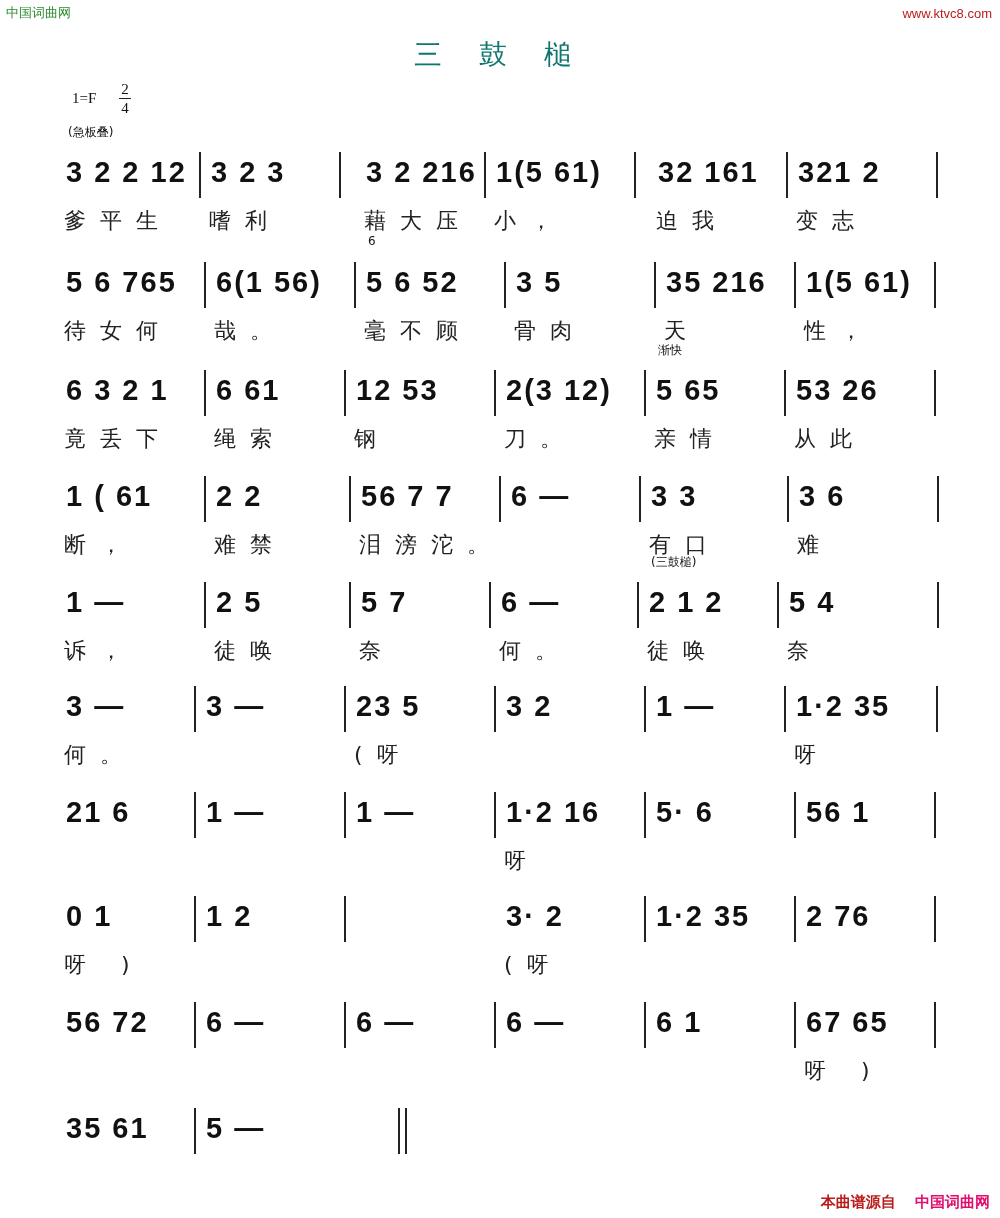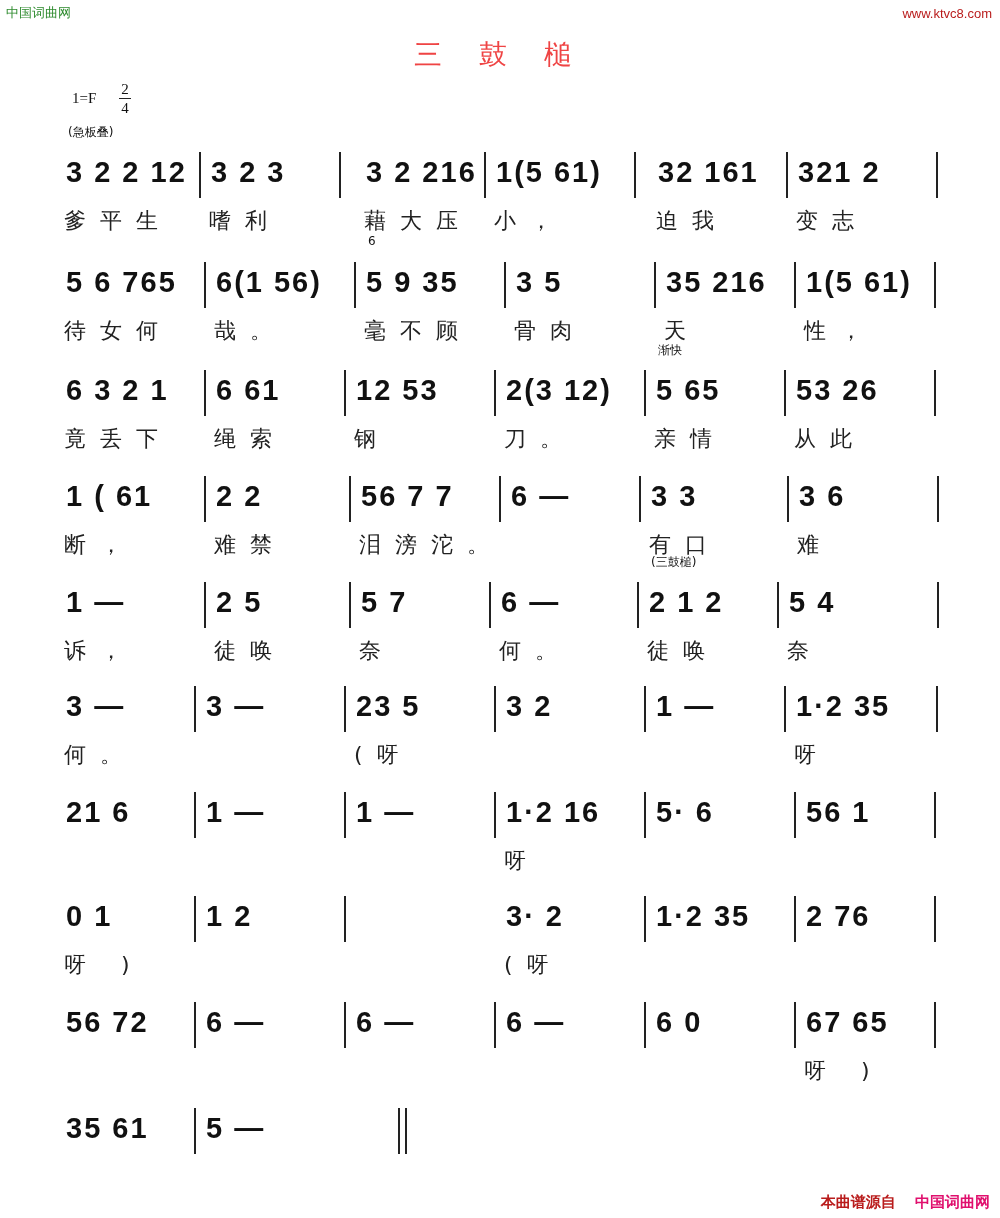--- a/index.html
+++ b/index.html
@@ -3,21 +3,21 @@
 <meta charset="utf-8">
 <style>
   html, body { margin:0; padding:0; }
   body {
     width:1000px; height:1218px; position:relative; overflow:hidden;
     background:#ffffff; color:#111;
     font-family:"DejaVu Sans", sans-serif;
   }
   .wm-left { position:absolute; left:6px; top:4px; font-size:13px; color:#2e8b2e; }
   .wm-right { position:absolute; right:8px; top:6px; font-size:13px; color:#b91c1c; font-family:"Liberation Sans", sans-serif; }
-  .title { position:absolute; left:0; width:1000px; top:36px; text-align:center; font-size:28px; letter-spacing:14px; color:#ef4444; font-family:"DejaVu Serif", serif; }
+  .title { position:absolute; left:0; width:1000px; top:36px; text-align:center; font-size:28px; letter-spacing:14px; color:#0f766e; font-family:"DejaVu Serif", serif; }
   .key { position:absolute; left:72px; top:90px; font-size:15px; font-family:"Liberation Serif", serif; }
   .ts { position:absolute; left:118px; top:80px; width:14px; text-align:center; font-family:"Liberation Serif", serif; font-size:15px; line-height:18px; }
   .ts .line { border-top:1px solid #222; margin:0 1px; }
   .row { position:absolute; left:58px; width:890px; height:100px; }
   .measure { position:absolute; top:0; height:100px; }
   .bar { position:absolute; top:14px; width:2px; height:46px; background:#222; }
   .notes { position:absolute; top:18px; left:8px; white-space:nowrap; font-family:"Liberation Sans", sans-serif; font-weight:bold; font-size:29px; letter-spacing:2px; }
   .lyrics { position:absolute; top:68px; left:6px; white-space:nowrap; font-size:22px; letter-spacing:14px; font-family:"DejaVu Sans", sans-serif; color:#222; }
   .anno { position:absolute; top:-14px; left:10px; font-size:12px; white-space:nowrap; }
   .final { position:absolute; width:5px; border-left:2px solid #222; border-right:2px solid #222; height:46px; top:14px; }
@@ -79,21 +79,21 @@
         <div class="lyrics">待女何</div>
         <div class="bar" style="left: 146px;"></div>
       </div>
       <div class="measure" style="left: 150px; width: 150px;">
         <div class="notes">6(1 56)</div>
         <div class="lyrics">哉。</div>
         <div class="bar" style="left: 146px;"></div>
       </div>
       <div class="measure" style="left: 300px; width: 150px;">
         <div class="anno">6</div>
-        <div class="notes">5 9 35</div>
+        <div class="notes">5 6 52</div>
         <div class="lyrics">毫不顾</div>
         <div class="bar" style="left: 146px;"></div>
       </div>
       <div class="measure" style="left: 450px; width: 150px;">
         <div class="notes">3 5</div>
         <div class="lyrics">骨肉</div>
         <div class="bar" style="left: 146px;"></div>
       </div>
       <div class="measure" style="left: 600px; width: 140px;">
         <div class="notes">35 216</div>
@@ -310,21 +310,21 @@
         <div class="notes">6 —</div>
         <div class="lyrics"></div>
         <div class="bar" style="left: 146px;"></div>
       </div>
       <div class="measure" style="left: 440px; width: 150px;">
         <div class="notes">6 —</div>
         <div class="lyrics"></div>
         <div class="bar" style="left: 146px;"></div>
       </div>
       <div class="measure" style="left: 590px; width: 150px;">
-        <div class="notes">6 0</div>
+        <div class="notes">6 1</div>
         <div class="lyrics"></div>
         <div class="bar" style="left: 146px;"></div>
       </div>
       <div class="measure" style="left: 740px; width: 140px;">
         <div class="notes">67 65</div>
         <div class="lyrics">呀 )</div>
         <div class="bar" style="left: 136px;"></div>
       </div>
     </div>
     <div class="row" style="top: 1094px;">

